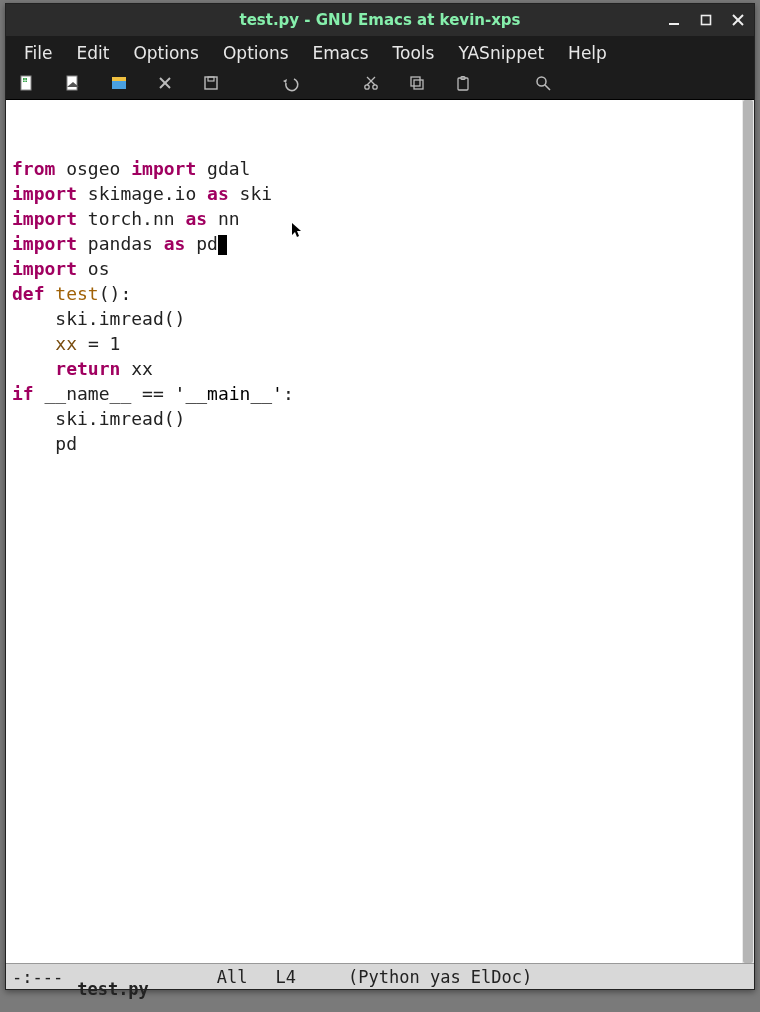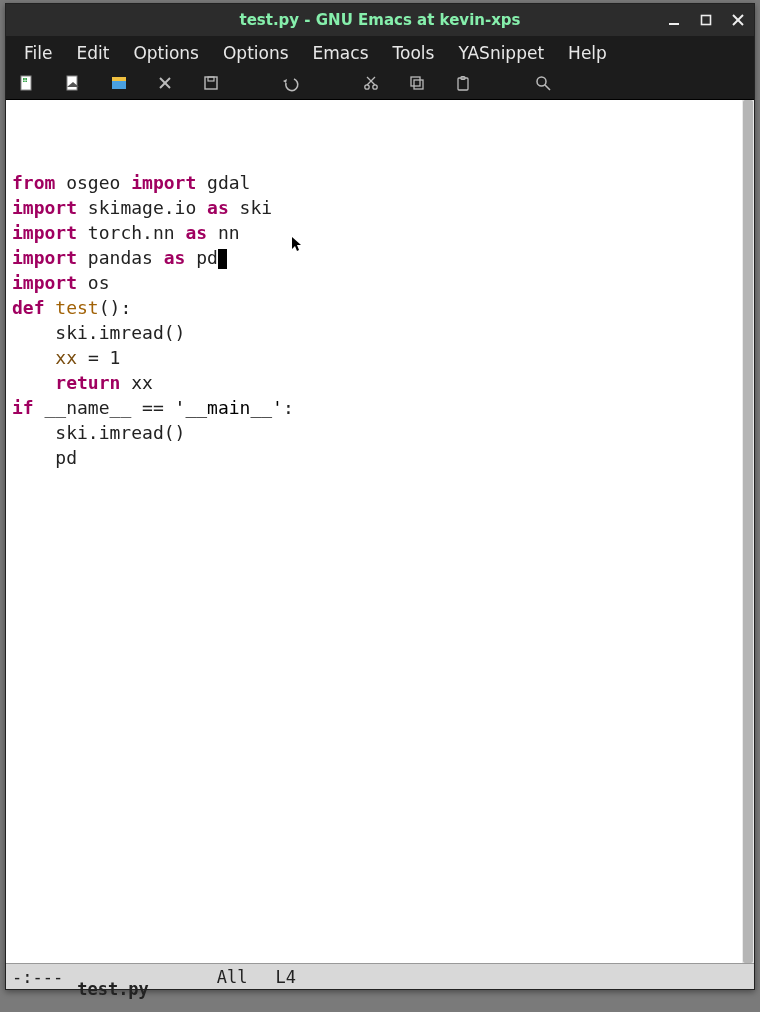--- a/index.html
+++ b/index.html
@@ -95,21 +95,20 @@
   }
   .editor {
     flex: 1;
     font-family: "DejaVu Sans Mono", "Liberation Mono", monospace;
     font-size: 18px;
     line-height: 25px;
     padding: 6px 8px 6px 4px;
     white-space: pre;
     color: #222;
     position: relative;
-    margin-top: 14px;
   }
   .scrollbar {
     width: 12px;
     background: #eaeaea;
     position: relative;
   }
   .scrollbar-thumb {
     position: absolute;
     left: 1px; right: 1px;
     top: 0; height: 100%;
@@ -273,15 +272,16 @@
 
   <div class="modeline">
     <span>-:---</span>
     <span class="ml-buffer">test.py</span>
     <span class="spacer-sm"></span>
     <span>All</span>
     <span class="spacer-md"></span>
     <span>L4</span>
     <span class="spacer-md"></span>
     <span class="spacer-md"></span>
+    <span>(Python yas ElDoc)</span>
   </div>
 
 </div>
 
 </body></html>

